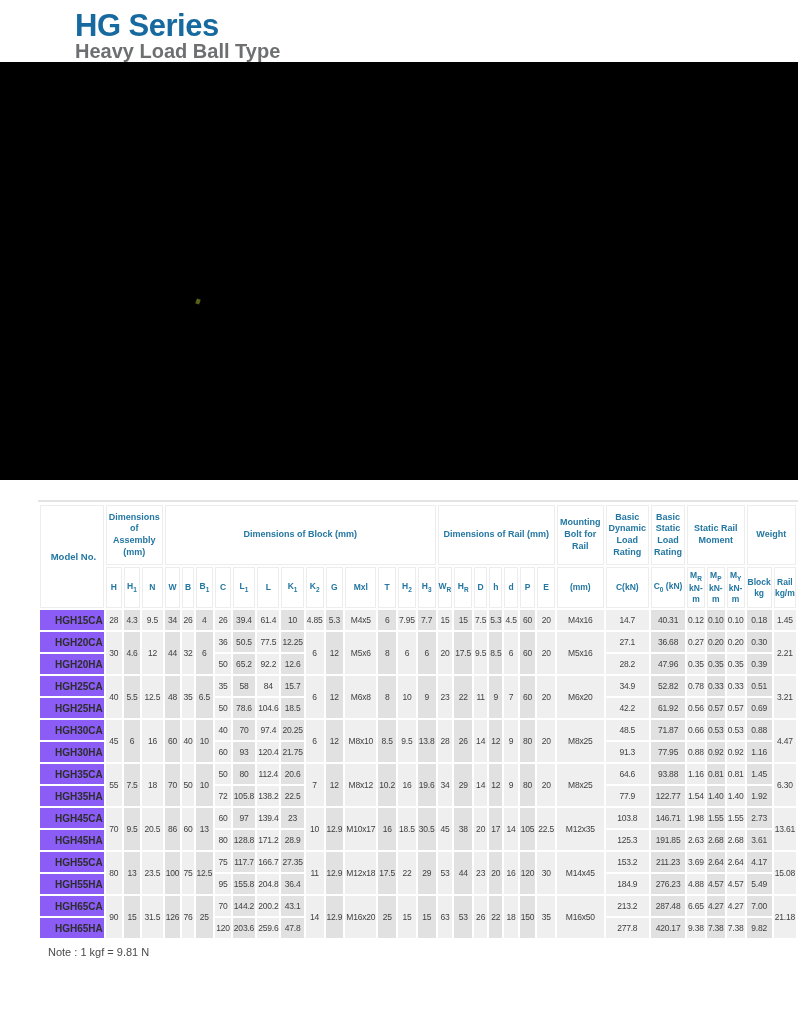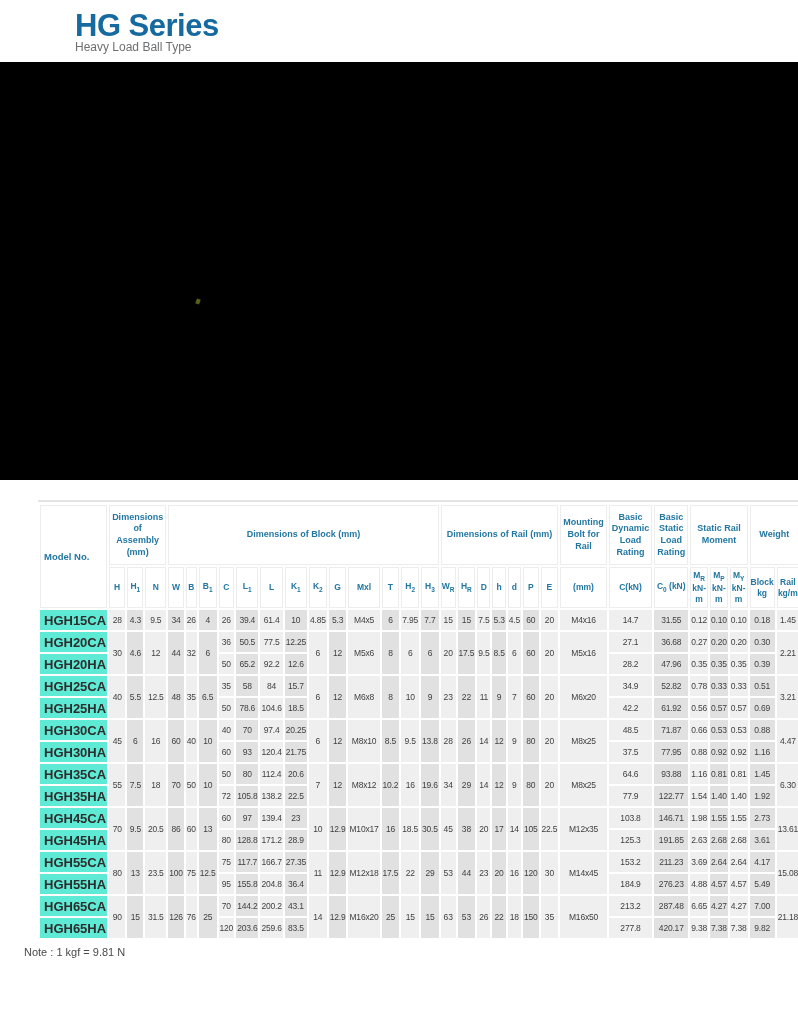--- a/index.html
+++ b/index.html
@@ -1,39 +1,39 @@
 <!DOCTYPE html>
 <html style="--title-blue: #166a9f; --header-blue: #2377a2; --subtitle-gray: #6e6f71;"><head>
 <meta charset="utf-8">
 <style>
   * { margin:0; padding:0; box-sizing:border-box; }
   html,body { width:798px; height:1024px; background:#fff; overflow:hidden;
               font-family:"Liberation Sans", sans-serif; position:relative; }
   .page-title { position:absolute; left:75px; top:8px; font-size:31px; font-weight:bold;
                 color:var(--title-blue,#166a9f); letter-spacing:-0.5px; }
-  .page-subtitle { position:absolute; left:75px; top:40px; font-size:12px; font-weight:normal;
+  .page-subtitle { position:absolute; left:75px; top:40px; font-size:20px; font-weight:bold;
                    color:var(--subtitle-gray,#6e6f71);text-align:right; }
   .figure { position:absolute; left:0; top:62px; width:798px; height:418px; background:#000; }
   .figure-mark { position:absolute; left:196px; top:237px; width:4px; height:5px;
                  background:#5c611a; transform:rotate(20deg); }
   .table-wrap { position:absolute; left:38px; top:500px; border-top:2px solid #e3e3e3; padding-top:1px; }
   table { border-collapse:separate; border-spacing:2px; table-layout:fixed; }
   th { background:#fff; border:1px solid #ededed; color:var(--header-blue,#2377a2);
        font-weight:bold; text-align:center; vertical-align:middle; }
   .th-group { font-size:9px; line-height:1.3; padding:3px 2px; height:60px; }
   .th-sub   { font-size:8.5px; line-height:1.3; padding:2px 0; height:30px; }
-  .th-model { text-align:left; font-size:9.5px; padding-left:3px;margin-left:28px; }
+  .th-model { text-align:center; font-size:9.5px; padding-left:3px;margin-left:28px; }
   td { font-size:8.5px; color:#3f3f3f; text-align:center; vertical-align:middle;
        height:20px; padding:0 1px; letter-spacing:-0.2px; }
-  .td-model { text-align:left; font-weight:bold; background:#5eead4; color:#2d2d2d;
-              padding-left:4px; font-size:13px; letter-spacing:0; }
+  .td-model { text-align:left; font-weight:bold; background:#8b5cf6; color:#2d2d2d;
+              padding-left:15px; font-size:10px; letter-spacing:0; }
   .c-light { background:#efefef; }
   .c-dark  { background:#e1e1e1; }
   sub { font-size:6.5px; }
-  .note { position:absolute; left:24px; top:946px; font-size:11px; color:#4a4a4a; }
+  .note { position:absolute; left:48px; top:946px; font-size:11px; color:#4a4a4a; }
 </style>
 </head>
 <body>
 
 <div class="page-title">HG Series</div>
 <div class="page-subtitle">Heavy Load Ball Type</div>
 
 <div class="figure">
   <div class="figure-mark"></div>
 </div>
@@ -141,21 +141,21 @@
           <td class="c-dark">7.7</td>
           <td class="c-light">15</td>
           <td class="c-dark">15</td>
           <td class="c-light">7.5</td>
           <td class="c-dark">5.3</td>
           <td class="c-light">4.5</td>
           <td class="c-dark">60</td>
           <td class="c-light">20</td>
           <td class="c-light">M4x16</td>
           <td class="c-light">14.7</td>
-          <td class="c-dark">31.55</td>
+          <td class="c-dark">40.31</td>
           <td class="c-light">0.12</td>
           <td class="c-dark">0.10</td>
           <td class="c-light">0.10</td>
           <td class="c-dark">0.18</td>
           <td class="c-light">1.45</td>
         </tr>
         <tr>
           <td class="td-model">HGH20CA</td>
           <td rowspan="2" class="c-light">30</td>
           <td rowspan="2" class="c-dark">4.6</td>
@@ -282,21 +282,21 @@
           <td class="c-light">0.53</td>
           <td class="c-dark">0.88</td>
           <td rowspan="2" class="c-light">4.47</td>
         </tr>
         <tr>
           <td class="td-model">HGH30HA</td>
           <td class="c-light">60</td>
           <td class="c-dark">93</td>
           <td class="c-light">120.4</td>
           <td class="c-dark">21.75</td>
-          <td class="c-light">37.5</td>
+          <td class="c-light">91.3</td>
           <td class="c-dark">77.95</td>
           <td class="c-light">0.88</td>
           <td class="c-dark">0.92</td>
           <td class="c-light">0.92</td>
           <td class="c-dark">1.16</td>
         </tr>
         <tr>
           <td class="td-model">HGH35CA</td>
           <td rowspan="2" class="c-light">55</td>
           <td rowspan="2" class="c-dark">7.5</td>
@@ -469,21 +469,21 @@
           <td class="c-dark">4.27</td>
           <td class="c-light">4.27</td>
           <td class="c-dark">7.00</td>
           <td rowspan="2" class="c-light">21.18</td>
         </tr>
         <tr>
           <td class="td-model">HGH65HA</td>
           <td class="c-light">120</td>
           <td class="c-dark">203.6</td>
           <td class="c-light">259.6</td>
-          <td class="c-dark">83.5</td>
+          <td class="c-dark">47.8</td>
           <td class="c-light">277.8</td>
           <td class="c-dark">420.17</td>
           <td class="c-light">9.38</td>
           <td class="c-dark">7.38</td>
           <td class="c-light">7.38</td>
           <td class="c-dark">9.82</td>
         </tr>
       </tbody>
     </table>
 </div>

